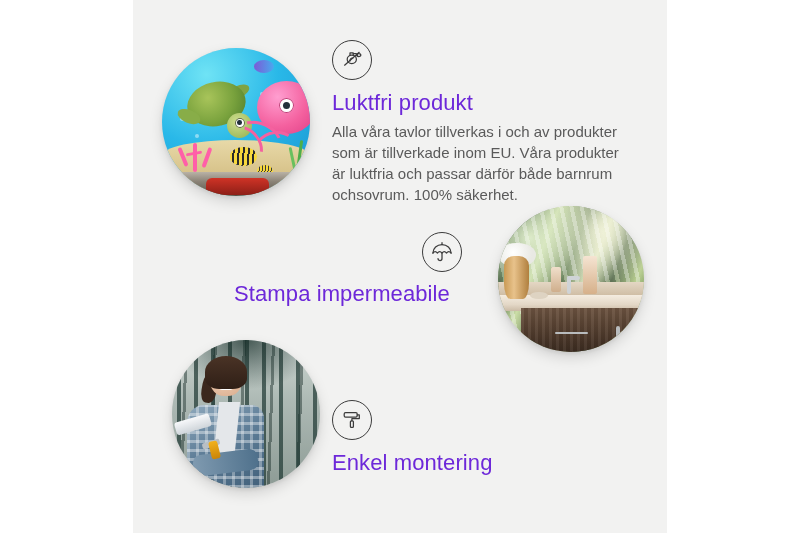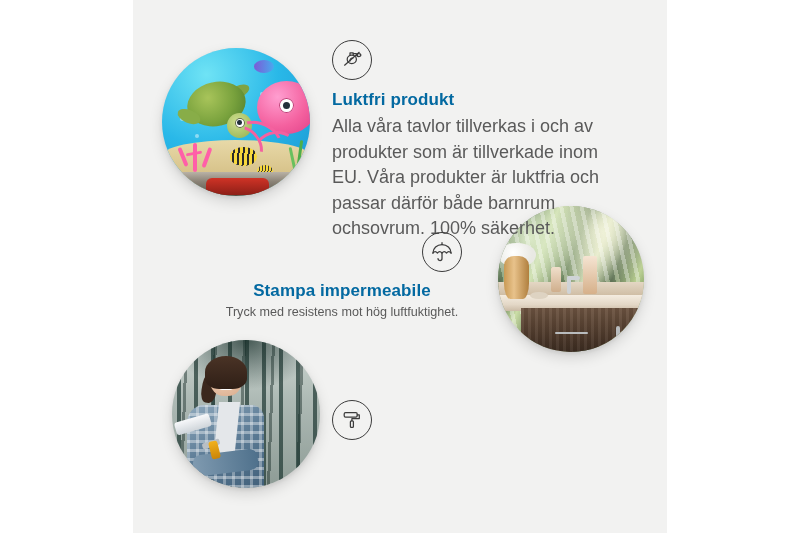--- a/index.html
+++ b/index.html
@@ -279,25 +279,25 @@
 
   
   .feature{position:absolute;}
   .icon-circle{
     width:40px;height:40px;border-radius:50%;
     border:1.6px solid #3c3c3c;
     display:flex;align-items:center;justify-content:center;
     box-sizing:border-box;
   }
   .f-title{
-    font-size:17px;font-weight:bold;color:#0369a1;
+    font-size:22px;font-weight:normal;color:#6d28d9;
     letter-spacing:.1px;margin:0;line-height:1.25;
   }
   .f-body{
-    font-size:18px;color:#5a5a5a;line-height:1.42;margin:0;
+    font-size:15px;color:#5a5a5a;line-height:1.42;margin:0;
   }
 
   #feature-odourless{left:332px;top:40px;width:290px;}
   #feature-odourless .icon-circle{margin-bottom:9px;}
   #feature-odourless .f-title{margin-bottom:4px;}
 
   #feature-waterproof{left:222px;top:232px;width:240px;text-align:center;}
   #feature-waterproof .icon-wrap{display:flex;justify-content:flex-end;}
   #feature-waterproof .icon-circle{margin-bottom:8px;}
   #feature-waterproof .f-title{margin-bottom:3px;}
@@ -401,28 +401,28 @@
           <g fill="none" stroke="#3c3c3c" stroke-width="1.25" stroke-linecap="round" stroke-linejoin="round">
             <path d="M3.9 14.1c0-5 4.1-8.6 9.1-8.6s9.1 3.6 9.1 8.6"></path>
             <path d="M3.9 14.1c1.5-2 3-2 4.5 0 1.5-2 3.1-2 4.6 0 1.5-2 3-2 4.5 0 1.5-2 3.1-2 4.6 0"></path>
             <line x1="13" y1="5.5" x2="13" y2="3.7"></line>
             <path d="M13 14.1v5.4c0 1.2-.9 2-2 2s-2-.8-2-1.9"></path>
           </g>
         </svg>
       </div>
     </div>
     <p class="f-title">Stampa impermeabile</p>
-    <p class="f-body">Tryck med resistens mot hög luftfuktighet.</p>
   </div>
 
   <div class="feature" id="feature-easy">
     <div class="icon-circle">
       <svg width="26" height="26" viewBox="0 0 26 26" aria-hidden="true">
         <g fill="none" stroke="#3c3c3c" stroke-width="1.25" stroke-linecap="round" stroke-linejoin="round">
           <rect x="5.2" y="5.6" width="13" height="4.5" rx="1.3"></rect>
           <path d="M18.2 7.9h2.1v3.6h-7.4v2.3"></path>
           <rect x="11.4" y="13.8" width="3" height="6.6" rx="1"></rect>
         </g>
       </svg>
     </div>
+    <p class="f-title">Enkel montering</p>
   </div>
 
 </div>
 
 </body></html>

